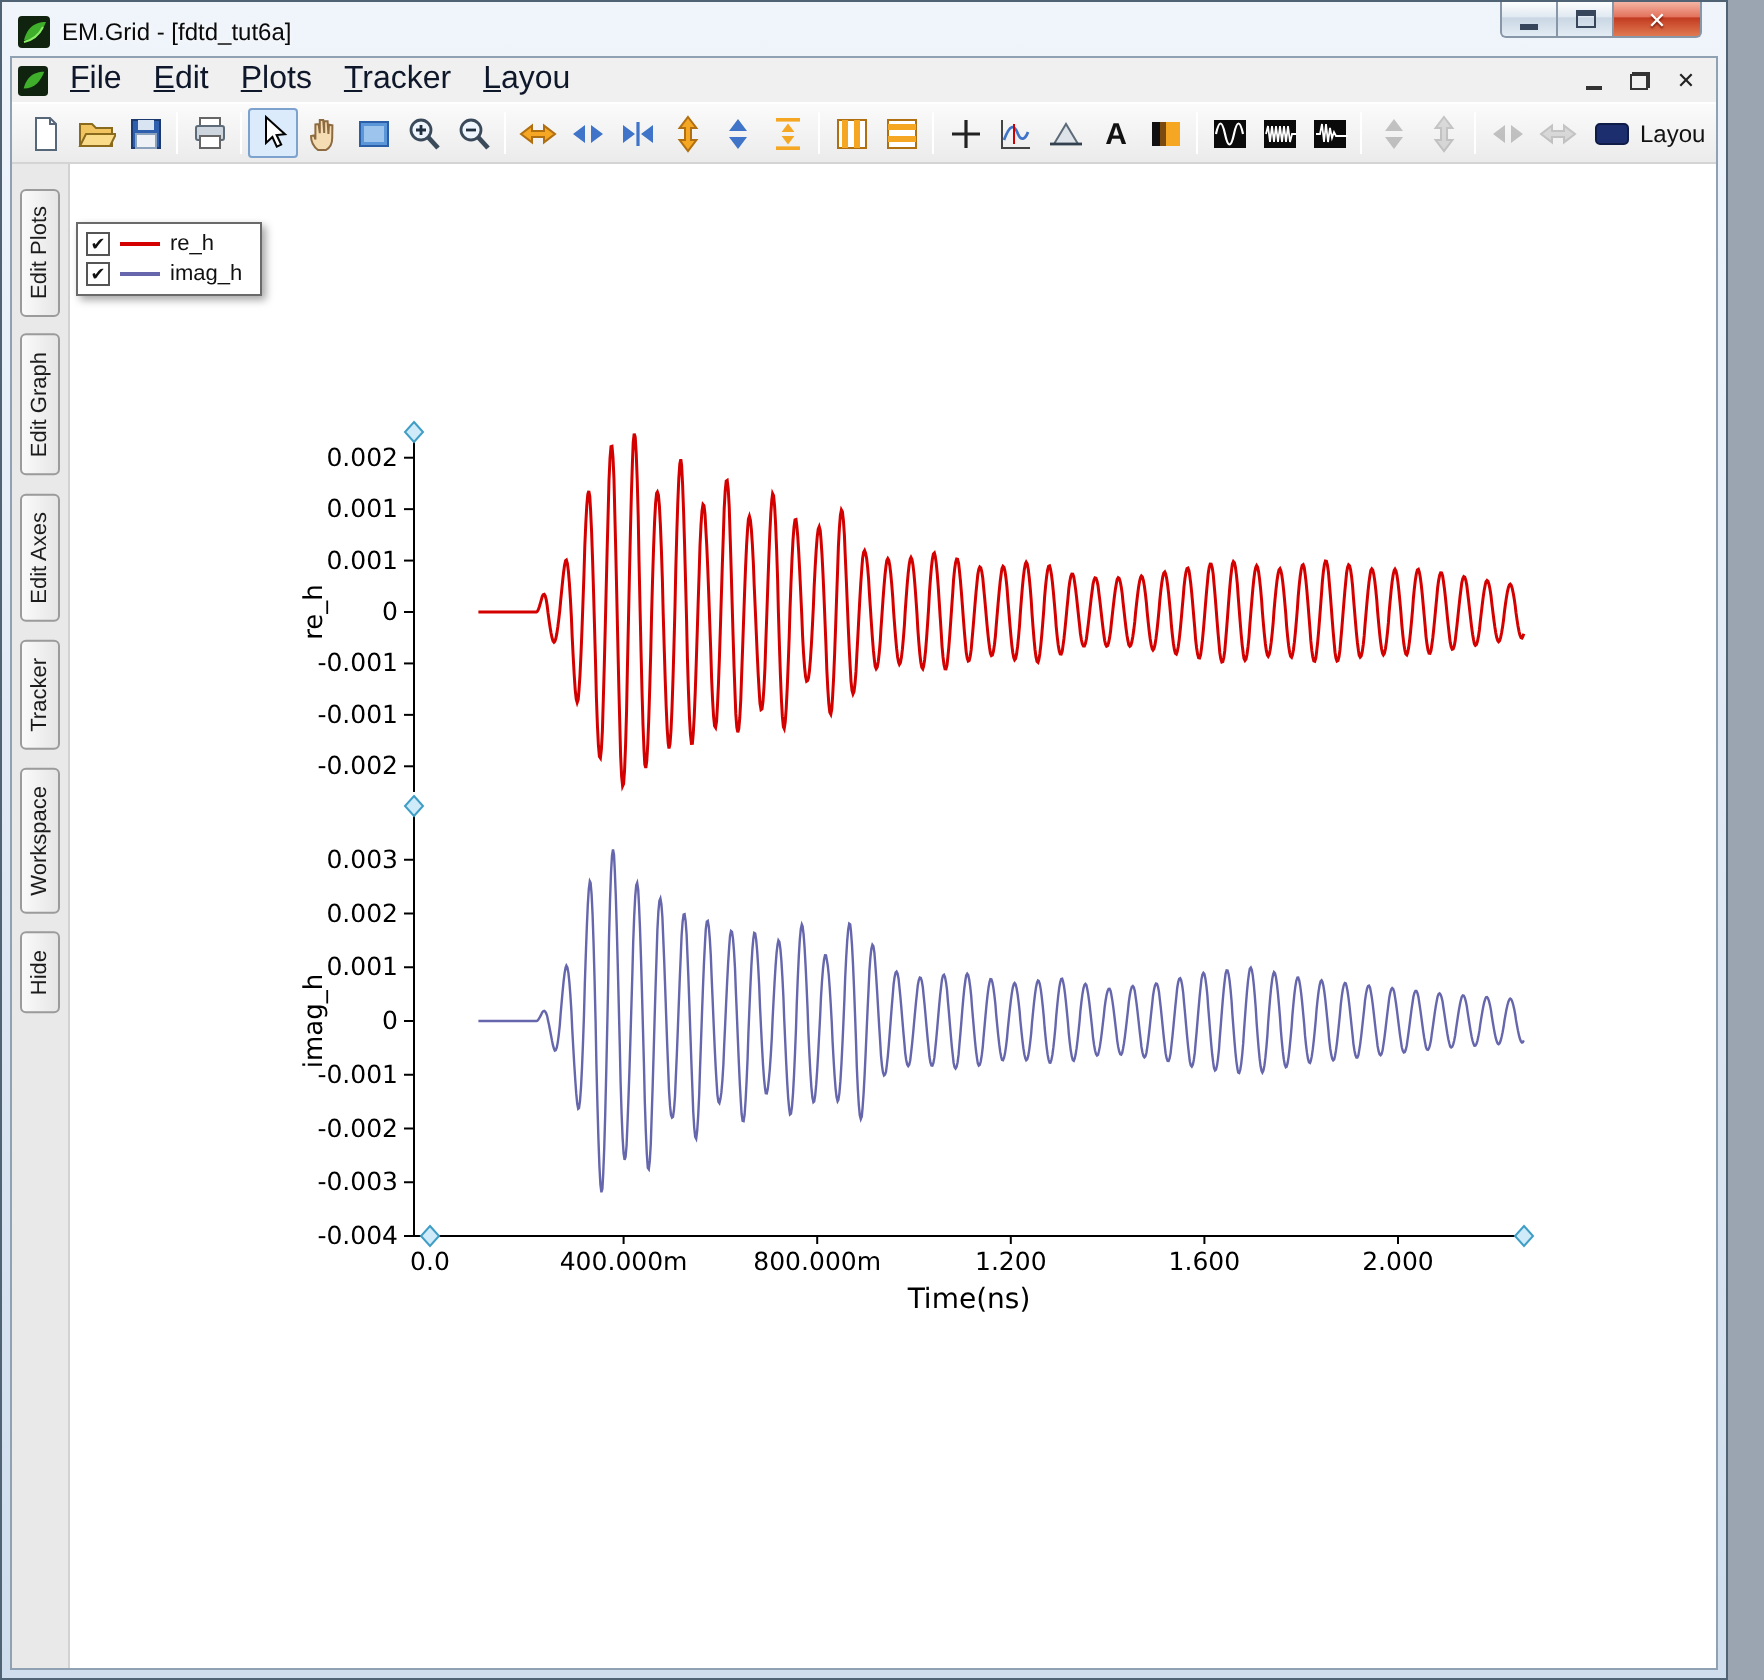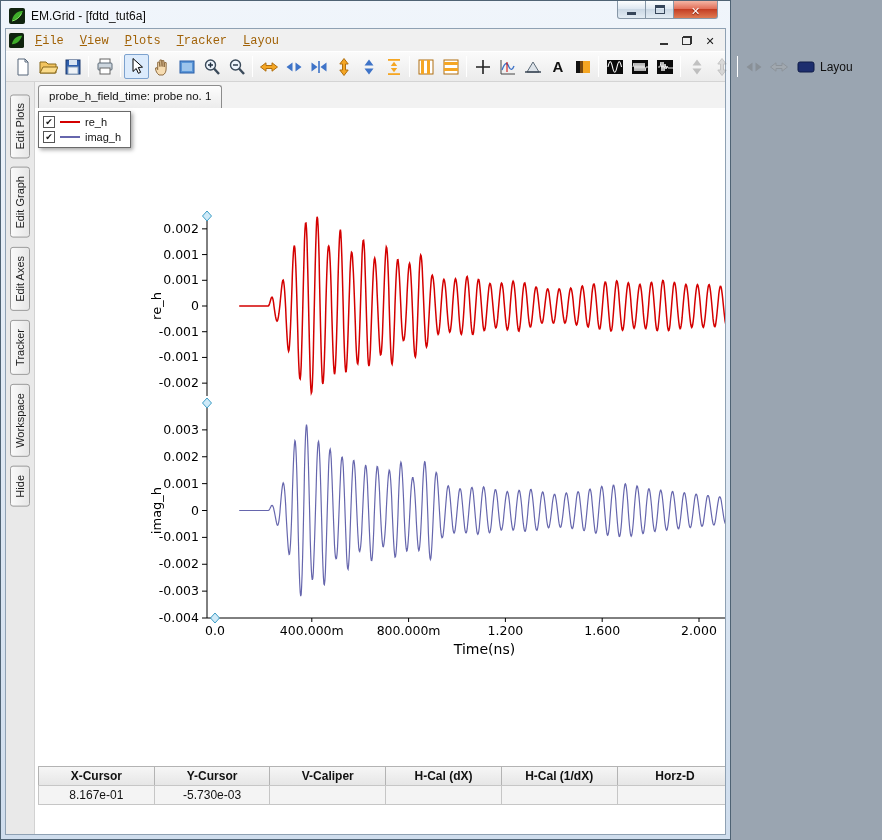--- a/index.html
+++ b/index.html
@@ -1,18 +1,18 @@
 <!DOCTYPE html>
 <html><head>
 <meta charset="utf-8">
 <style>
   * { margin:0; padding:0; box-sizing:border-box; font-family:"Liberation Sans","DejaVu Sans",sans-serif; }
   body { background:#9aa5b1; }
 
-  .window { width:731px; height:840px; border:1px solid #4f6374;
+  .window { width:864px; height:840px; border:1px solid #4f6374;
     background:linear-gradient(#f0f5fb,#cfdded); padding:0 4px 4px; position:relative; }
 
   
   .titlebar { height:27px; display:flex; align-items:center; gap:6px; padding:2px 4px 0; position:relative; }
   .app-icon svg { width:16px; height:16px; display:block; }
   .title-text { font-size:12px; color:#0a0a0a; text-shadow:0 0 3px #fff; }
   .win-controls { position:absolute; top:0; right:8px; display:flex; }
   .win-btn { width:29px; height:18px; border:1px solid #8797a7; border-top:none; margin-left:-1px;
     background:linear-gradient(#fdfefe,#dfe8f1 45%,#c9d6e3 46%,#e3ecf4); display:flex; align-items:center; justify-content:center; }
   .win-btn.minimize { border-radius:0 0 0 3px; }
@@ -20,21 +20,21 @@
     background:linear-gradient(#f4b5a4,#e2705a 45%,#c23a20 46%,#e07a52); }
   .wg-minimize { width:9px; height:3px; background:#37465a; margin-top:7px; }
   .wg-maximize { width:10px; height:9px; border:1px solid #37465a; border-top-width:3px; background:transparent; }
   .wg-close::before { content:"\2715"; color:#fff; font-size:11px; font-weight:bold; text-shadow:0 1px 1px #7a1d0d; }
 
   .inner { border:1px solid #8fa1b3; background:#f0f0f0; height:807px; display:flex; flex-direction:column; }
 
   
   .menubar { height:22px; background:#f0f0f0; display:flex; align-items:center; padding:0 3px; position:relative; }
   .doc-icon svg { width:15px; height:15px; display:block; margin-right:3px; }
-  .menu-item { display:inline-block; padding:3px 8px; font-size:12px; color:#a16207;font-family:Liberation Mono, monospace; }
+  .menu-item { display:inline-block; padding:3px 8px; font-size:16px; color:#0f172a; }
   .menu-item::first-letter { text-decoration:underline; }
   .mdi-controls { margin-left:auto; display:flex; gap:3px; padding-right:2px; }
   .mdi-btn { width:20px; height:16px; display:flex; align-items:center; justify-content:center; border:1px solid transparent; }
   .mg-minimize { width:8px; height:2px; background:#333; margin-top:8px; }
   .mg-restore { position:relative; width:10px; height:9px; }
   .mg-restore::before { content:""; position:absolute; right:0; top:0; width:7px; height:6px; border:1px solid #333; }
   .mg-restore::after  { content:""; position:absolute; left:0; bottom:0; width:7px; height:6px; border:1px solid #333; background:#f0f0f0; }
   .mg-close::before { content:"\2715"; color:#222; font-size:11px; line-height:1; }
 
   
@@ -104,21 +104,21 @@
   </div>
 
   <div class="inner">
     <div class="menubar">
       <span class="doc-icon">
         <svg viewBox="0 0 16 16">
             <rect width="16" height="16" rx="2" fill="#10230e"></rect>
             <path d="M3 12C5 4 10.5 3 14 3 12 8 9 12 3 12Z" fill="#3fae2a"></path>
           </svg>
       </span>
-      <span id="menu-items"><span class="menu-item">File</span><span class="menu-item">View</span><span class="menu-item">Plots</span><span class="menu-item">Tracker</span><span class="menu-item">Layou</span></span>
+      <span id="menu-items"><span class="menu-item">File</span><span class="menu-item">Edit</span><span class="menu-item">Plots</span><span class="menu-item">Tracker</span><span class="menu-item">Layou</span></span>
       <div class="mdi-controls" id="mdi-controls">
           <span class="mdi-btn">
             <span class="mg-minimize"></span>
           </span>
           <span class="mdi-btn">
             <span class="mg-restore"></span>
           </span>
           <span class="mdi-btn">
             <span class="mg-close"></span>
           </span>
@@ -376,23 +376,20 @@
     <div class="client">
       <div class="sidebar" id="sidebar">
           <button class="side-btn">Edit Plots</button>
           <button class="side-btn">Edit Graph</button>
           <button class="side-btn">Edit Axes</button>
           <button class="side-btn">Tracker</button>
           <button class="side-btn">Workspace</button>
           <button class="side-btn">Hide</button>
         </div>
       <div class="main">
-        <div class="tabstrip">
-          <div class="tab">probe_h_field_time: probe no. 1</div>
-        </div>
         <div class="legend" id="legend">
             <div class="legend-row">
               <span class="legend-box">✔</span>
               <span class="legend-line" style="border-top-color: rgb(212, 0, 0);"></span>
               <span>re_h</span>
             </div>
             <div class="legend-row">
               <span class="legend-box">✔</span>
               <span class="legend-line" style="border-top-color: rgb(102, 102, 173);"></span>
               <span>imag_h</span>
@@ -447,32 +444,16 @@
             <line x1="470.4" y1="510" x2="470.4" y2="514" stroke="#000"></line>
             <text x="470.4" y="527" text-anchor="middle" font-size="12.5">1.200</text>
             <line x1="567.2" y1="510" x2="567.2" y2="514" stroke="#000"></line>
             <text x="567.2" y="527" text-anchor="middle" font-size="12.5">1.600</text>
             <line x1="664" y1="510" x2="664" y2="514" stroke="#000"></line>
             <text x="664" y="527" text-anchor="middle" font-size="12.5">2.000</text>
             <text x="449.5" y="546" text-anchor="middle" font-size="14">Time(ns)</text>
             <path d="M180 505L184.5 510L180 515L175.5 510Z" fill="#cfeaf8" stroke="#3f9ec6"></path>
             <path d="M727 505L731.5 510L727 515L722.5 510Z" fill="#cfeaf8" stroke="#3f9ec6"></path>
           </svg>
-        <div class="cursor-table" id="cursor-table">
-            <div class="ct-h">X-Cursor</div>
-            <div class="ct-h">Y-Cursor</div>
-            <div class="ct-h">V-Caliper</div>
-            <div class="ct-h">H-Cal (dX)</div>
-            <div class="ct-h">H-Cal (1/dX)</div>
-            <div class="ct-h">Horz-D</div>
-            <div class="ct-h">Vert-D</div>
-            <div class="ct-v">8.167e-01</div>
-            <div class="ct-v">-5.730e-03</div>
-            <div class="ct-v"></div>
-            <div class="ct-v"></div>
-            <div class="ct-v"></div>
-            <div class="ct-v"></div>
-            <div class="ct-v"></div>
-          </div>
       </div>
     </div>
   </div>
 </div>
 
 </body></html>

